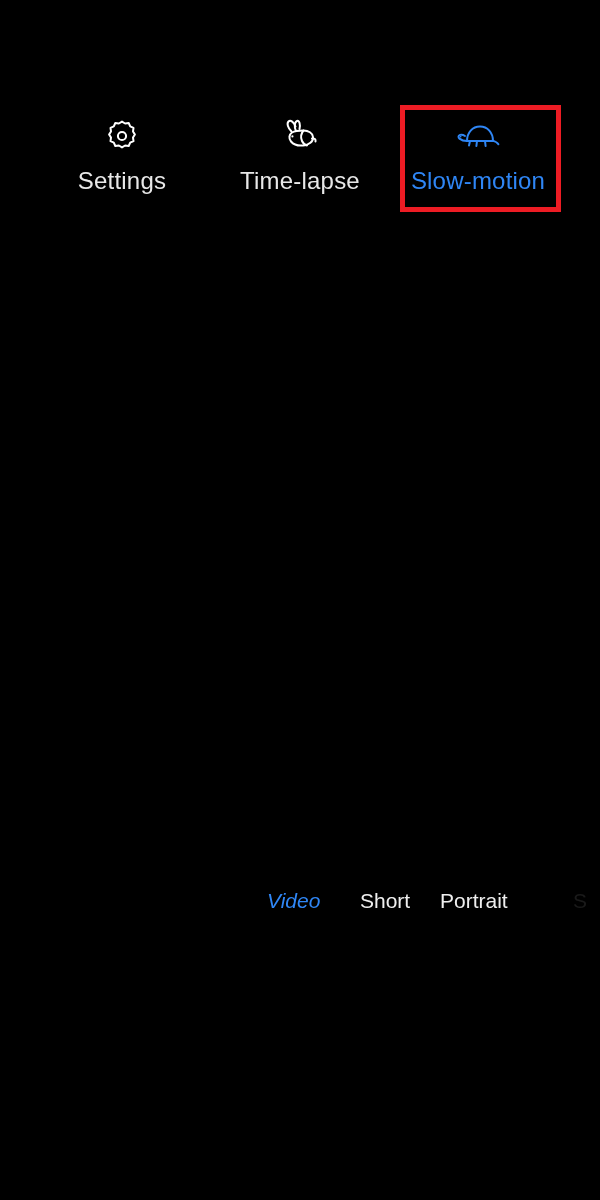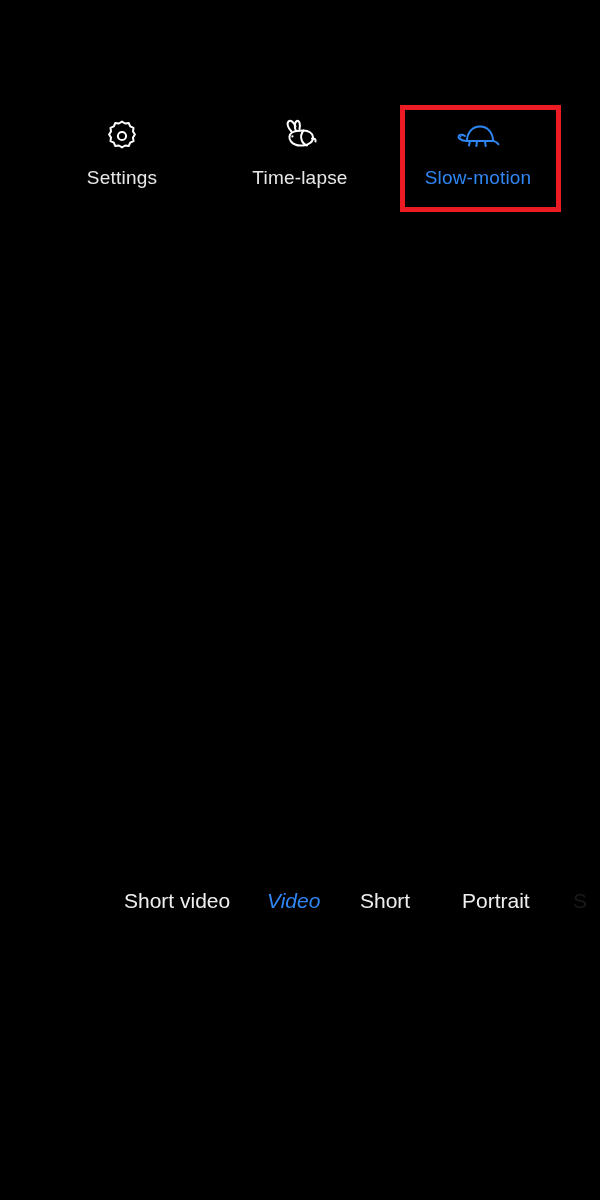--- a/index.html
+++ b/index.html
@@ -31,21 +31,21 @@
   }
   .top-item .ic {
     height:46px;
     display:flex;
     align-items:center;
     justify-content:center;
     margin-top:8px;
   }
   .top-item .lb {
     margin-top:8px;
-    font-size:19px;
+    font-size:24px;
     letter-spacing:0.2px;
     color:#e8e8e8;
   }
   #item-settings   { left:41px;  }
   #item-timelapse  { left:219px; }
   #item-slowmotion { left:397px; }
   #item-slowmotion .lb { color:#2f86f5; }
 
   
   #highlight-box {
@@ -135,24 +135,23 @@
       </span>
       <span class="lb">Slow-motion</span>
     </div>
   </div>
 
   <div id="highlight-box"></div>
 
   <div id="viewfinder"></div>
 
   <div id="mode-strip">
-    <span class="mode-item" style="left:124px;">Short video</span>
     <span class="mode-item active" style="left:267px;">Video</span>
     <span class="mode-item" style="left:360px;">Short</span>
-    <span class="mode-item" style="left:462px;">Portrait</span>
+    <span class="mode-item" style="left:440px;">Portrait</span>
     <span class="mode-item cut" style="left:573px;">S</span>
   </div>
 
   <div id="control-bar">
 
     
 
     
 
     

